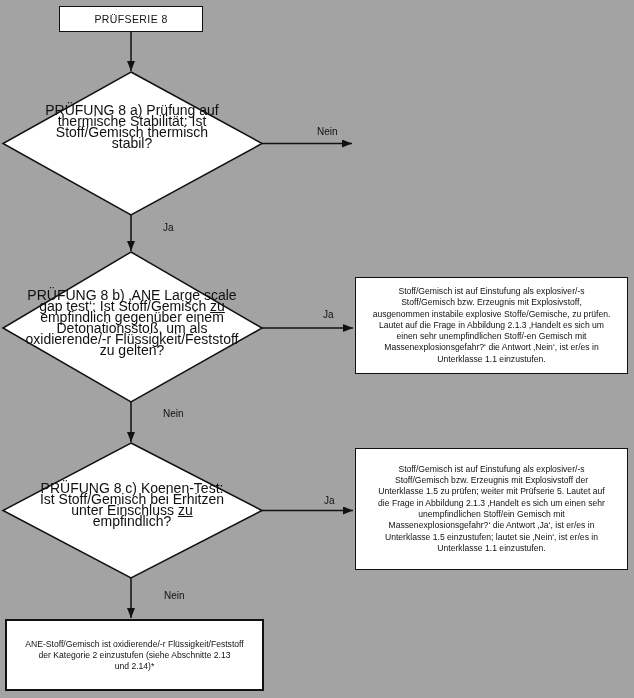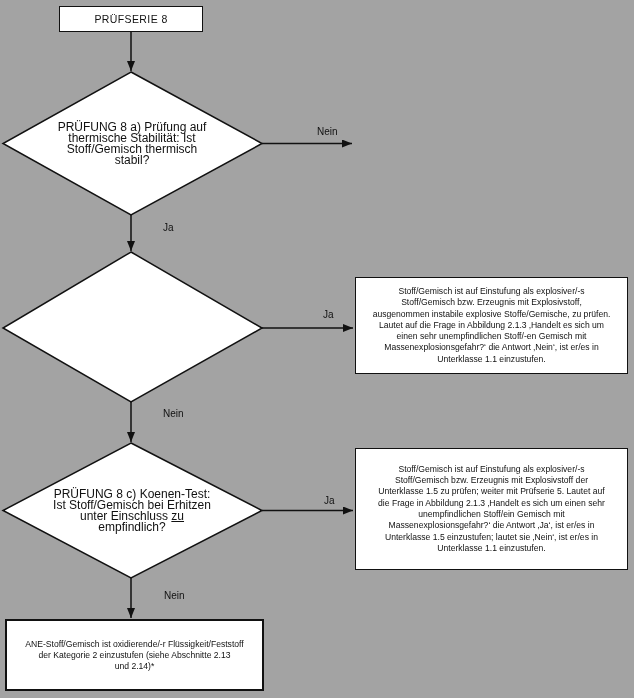--- a/index.html
+++ b/index.html
@@ -28,25 +28,25 @@
     left: 59px; top: 6px; width: 144px; height: 26px;
     font-size: 10.5px; letter-spacing: 0.4px;
   }
   .result-box-1 { left: 354px; top: 128px; width: 271px; height: 30px; font-size: 9px; line-height: 11px; }
   .result-box-2 { left: 355px; top: 277px; width: 273px; height: 97px; font-size: 8.6px; line-height: 11.3px; }
   .result-box-3 { left: 355px; top: 448px; width: 273px; height: 122px; font-size: 8.6px; line-height: 11.3px; }
   .result-box-4 { left: 5px; top: 619px; width: 259px; height: 72px; font-size: 8.6px; line-height: 11px; border-width: 2px; }
   .diamond-text {
     position: absolute;
     display: flex;
-    align-items: center;
+    align-items: flex-start;
     justify-content: center;
     text-align: center;
     white-space: pre-line;
-    font-size: 12px;
+    font-size: 14px;
     line-height: 11px;
   }
   .d1-text { left: 32px;  top: 105px; width: 200px; height: 78px; }
   .d2-text { left: 12px;  top: 290px; width: 240px; height: 78px; }
   .d3-text { left: 22px;  top: 483px; width: 220px; height: 56px; }
   .em-u { text-decoration: underline; }
   .branch-label {
     position: absolute;
     font-size: 10px;
     line-height: 12px;
@@ -89,20 +89,28 @@
     <span>PRÜFSERIE 8</span>
   </div>
 
   <div class="diamond-text d1-text">
     <span>PRÜFUNG 8 a) Prüfung auf
 thermische Stabilität: Ist
 Stoff/Gemisch thermisch
 stabil?</span>
   </div>
 
+  <div class="diamond-text d2-text">
+    <span><span>PRÜFUNG 8 b) ‚ANE Large scale
+gap test‘: Ist Stoff/Gemisch </span><span class="em-u">zu</span><span>
+empfindlich gegenüber einem
+Detonationsstoß, um als
+oxidierende/-r Flüssigkeit/Feststoff
+zu gelten?</span></span>
+  </div>
 
   <div class="diamond-text d3-text">
     <span><span>PRÜFUNG 8 c) Koenen-Test:
 Ist Stoff/Gemisch bei Erhitzen
 unter Einschluss </span><span class="em-u">zu</span><span>
 empfindlich?</span></span>
   </div>
 
   <div class="branch-label lbl-nein-8a">Nein</div>
   <div class="branch-label lbl-ja-8a">Ja</div>

